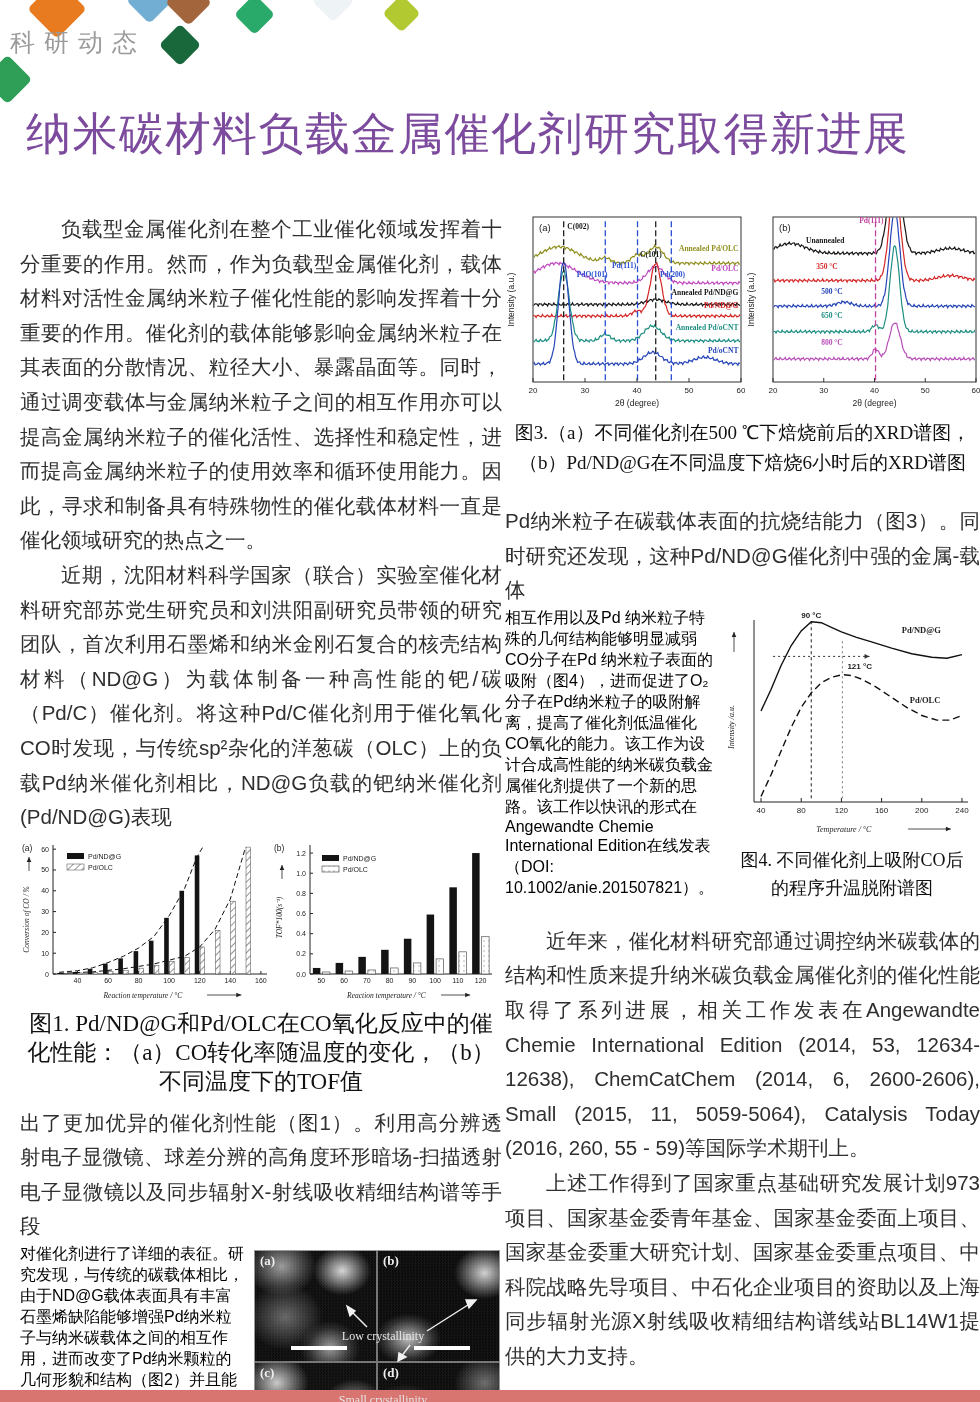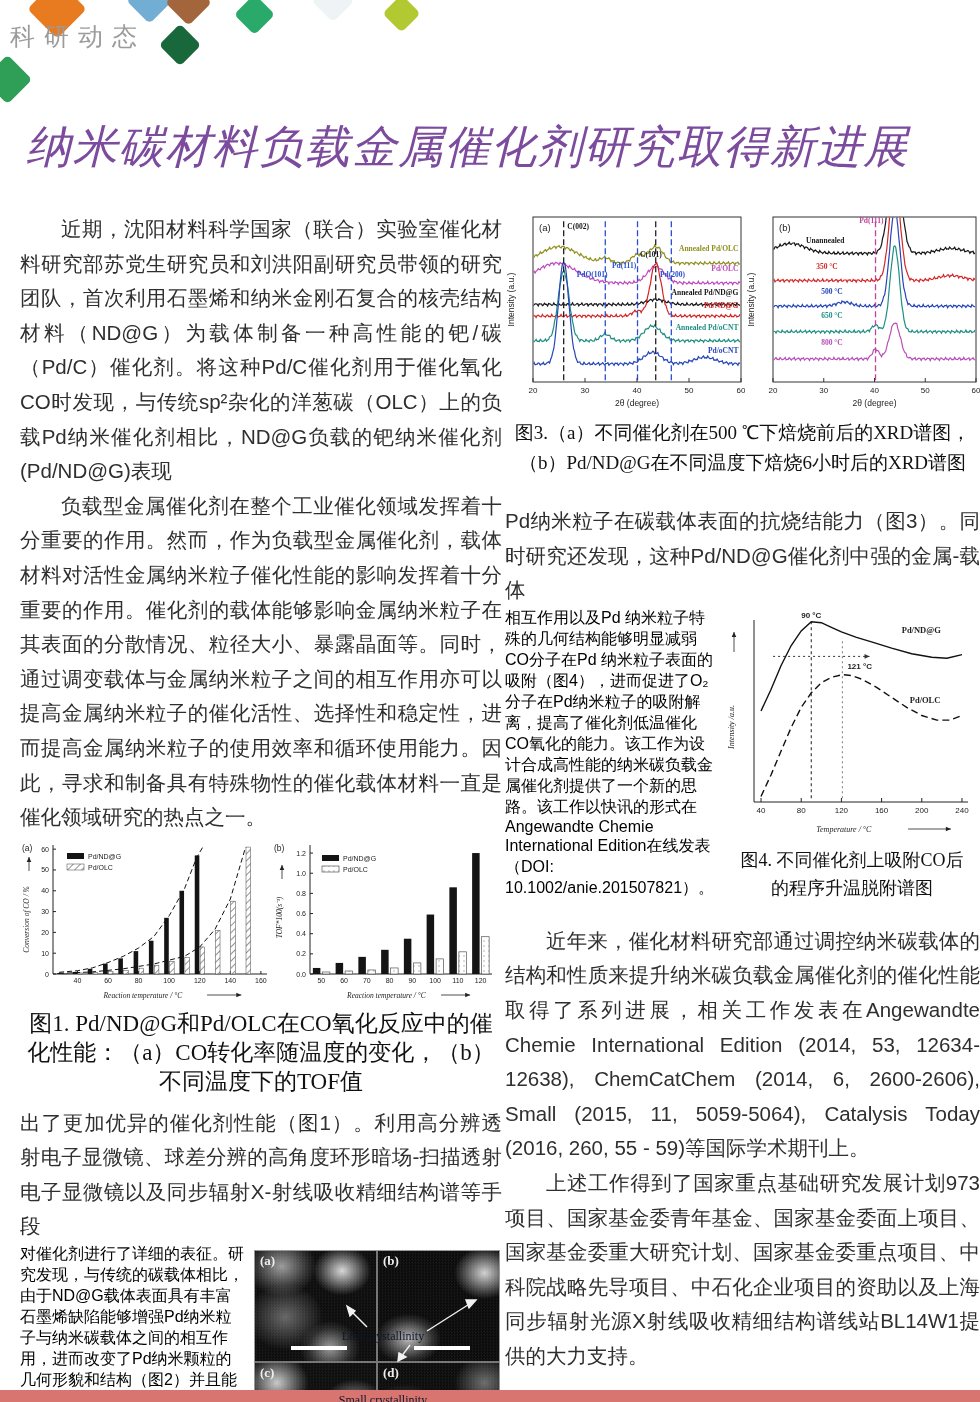--- a/index.html
+++ b/index.html
@@ -1,21 +1,21 @@
 <!DOCTYPE html>
 <html><head>
 <meta charset="utf-8">
 <style>
   html,body{margin:0;padding:0;background:#fff;}
   .page{position:relative;width:980px;height:1402px;background:#fff;overflow:hidden;
         font-family:"Liberation Sans",sans-serif;}
   .diamond{position:absolute;transform:rotate(45deg);border-radius:5px;}
-  .kicker{position:absolute;left:10px;top:20px;font-size:25px;letter-spacing:9px;color:#9b9b9b;}
-  .title{position:absolute;left:26px;top:117px;width:935px;font-size:45px;color:#7c4b9d;
-         letter-spacing:1.5px;font-weight:500;white-space:nowrap;font-style:italic;}
+  .kicker{position:absolute;left:10px;top:26px;font-size:25px;letter-spacing:9px;color:#9b9b9b;}
+  .title{position:absolute;left:26px;top:104px;width:935px;font-size:45px;color:#7c4b9d;
+         letter-spacing:1.5px;font-weight:500;white-space:nowrap;}
   .col{position:absolute;top:212px;}
   .col-left{left:20px;width:482px;}
   .col-right{left:505px;width:475px;}
   p.body{font-size:20.5px;line-height:34.6px;text-align:justify;color:#2f2f2f;margin:0;}
   .indent{text-indent:2em;}
   .caption{font-family:"Liberation Serif",serif;color:#111;}
   .fig1-charts{display:flex;width:482px;margin-top:4px;}
   .fig1-cap{font-size:23px;line-height:29px;text-align:center;margin:4px 0 10px;}
   .flow::after{content:"";display:block;clear:both;}
   .fig2-block{float:right;width:248px;margin:6px 0 4px 10px;}
@@ -37,21 +37,21 @@
      radial-gradient(44px 40px at 18% 18%, rgba(220,220,220,.9), rgba(120,120,120,.4) 55%, transparent 72%),
      radial-gradient(52px 48px at 32% 68%, rgba(235,235,235,.95), rgba(130,130,130,.45) 55%, transparent 72%),
      radial-gradient(44px 40px at 82% 42%, rgba(210,210,210,.85), rgba(120,120,120,.4) 55%, transparent 75%),#0d0d0d;}
   .p-d{background:
      radial-gradient(52px 46px at 22% 50%, rgba(150,150,150,.55), rgba(90,90,90,.3) 55%, transparent 75%),
      radial-gradient(46px 42px at 72% 72%, rgba(230,230,230,.95), rgba(130,130,130,.45) 55%, transparent 72%),
      radial-gradient(40px 36px at 88% 18%, rgba(170,170,170,.6), rgba(100,100,100,.3) 55%, transparent 75%),#0b0b0b;}
   .stem-label{position:absolute;top:2px;left:5px;color:#eee;z-index:2;
               font:bold 13px "Liberation Serif",serif;}
   .stem-overlay{position:absolute;inset:0;z-index:3;pointer-events:none;}
-  .stem-text{position:absolute;color:#0f172a;font:12px "Liberation Serif",serif;
+  .stem-text{position:absolute;color:#e5e5e5;font:12px "Liberation Serif",serif;
              white-space:nowrap;transform:translateX(-50%);z-index:3;}
   .scalebar{position:absolute;width:56px;height:4px;background:#fff;z-index:2;}
   .fig3-charts{display:flex;width:475px;}
   .fig3-cap{font-size:19px;line-height:30px;text-align:center;margin:4px 6px 26px;}
   .fig4-block{float:right;width:256px;margin:4px 0 6px 8px;}
   .fig4-cap{font-size:18px;line-height:28px;text-align:center;margin:4px 8px 16px;}
   .footer-bar{position:absolute;left:0;top:1390px;width:980px;height:12px;background:#d87570;}
   .defs-holder{position:absolute;width:0;height:0;overflow:hidden;}
 </style>
 </head>
@@ -79,22 +79,22 @@
       <div class="diamond" style="left: 240px; top: 0px; width: 29px; height: 29px; background: rgb(42, 170, 106);"></div>
       <div class="diamond" style="left: 318px; top: -14px; width: 30px; height: 30px; background: rgb(238, 243, 245);"></div>
       <div class="diamond" style="left: 165px; top: 30px; width: 30px; height: 30px; background: rgb(25, 104, 59);"></div>
       <div class="diamond" style="left: 388px; top: 0px; width: 27px; height: 27px; background: rgb(178, 201, 49);"></div>
       <div class="diamond" style="left: -10px; top: 62px; width: 35px; height: 35px; background: rgb(47, 158, 87);"></div>
     </div>
   <div class="kicker" style="color: rgb(155, 155, 155);">科研动态</div>
   <div class="title" style="color: rgb(124, 75, 157);">纳米碳材料负载金属催化剂研究取得新进展</div>
 
   <div class="col col-left">
+    <p class="body indent">负载型金属催化剂在整个工业催化领域发挥着十分重要的作用。然而，作为负载型金属催化剂，载体材料对活性金属纳米粒子催化性能的影响发挥着十分重要的作用。催化剂的载体能够影响金属纳米粒子在其表面的分散情况、粒径大小、暴露晶面等。同时，通过调变载体与金属纳米粒子之间的相互作用亦可以提高金属纳米粒子的催化活性、选择性和稳定性，进而提高金属纳米粒子的使用效率和循环使用能力。因此，寻求和制备具有特殊物性的催化载体材料一直是催化领域研究的热点之一。</p>
     <p class="body indent">近期，沈阳材料科学国家（联合）实验室催化材料研究部苏党生研究员和刘洪阳副研究员带领的研究团队，首次利用石墨烯和纳米金刚石复合的核壳结构材料（ND@G）为载体制备一种高性能的钯/碳（Pd/C）催化剂。将这种Pd/C催化剂用于催化氧化CO时发现，与传统sp²杂化的洋葱碳（OLC）上的负载Pd纳米催化剂相比，ND@G负载的钯纳米催化剂(Pd/ND@G)表现</p>
-    <p class="body indent">负载型金属催化剂在整个工业催化领域发挥着十分重要的作用。然而，作为负载型金属催化剂，载体材料对活性金属纳米粒子催化性能的影响发挥着十分重要的作用。催化剂的载体能够影响金属纳米粒子在其表面的分散情况、粒径大小、暴露晶面等。同时，通过调变载体与金属纳米粒子之间的相互作用亦可以提高金属纳米粒子的催化活性、选择性和稳定性，进而提高金属纳米粒子的使用效率和循环使用能力。因此，寻求和制备具有特殊物性的催化载体材料一直是催化领域研究的热点之一。</p>
 
     <div>
       <div class="fig1-charts">
         <div><svg width="252" height="162" viewBox="0 0 252 162">
               <line x1="33" y1="6" x2="33" y2="135" stroke="#222" stroke-width="1"></line>
               <line x1="33" y1="135" x2="247" y2="135" stroke="#222" stroke-width="1"></line>
               <line x1="33" y1="135" x2="36" y2="135" stroke="#222" stroke-width="1"></line>
               <text x="29" y="137.5" font-size="7" fill="#222" text-anchor="end" font-family="Liberation Sans,sans-serif">0</text>
               <line x1="33" y1="114.19354838709678" x2="36" y2="114.19354838709678" stroke="#222" stroke-width="1"></line>
               <text x="29" y="116.69354838709678" font-size="7" fill="#222" text-anchor="end" font-family="Liberation Sans,sans-serif">10</text>

